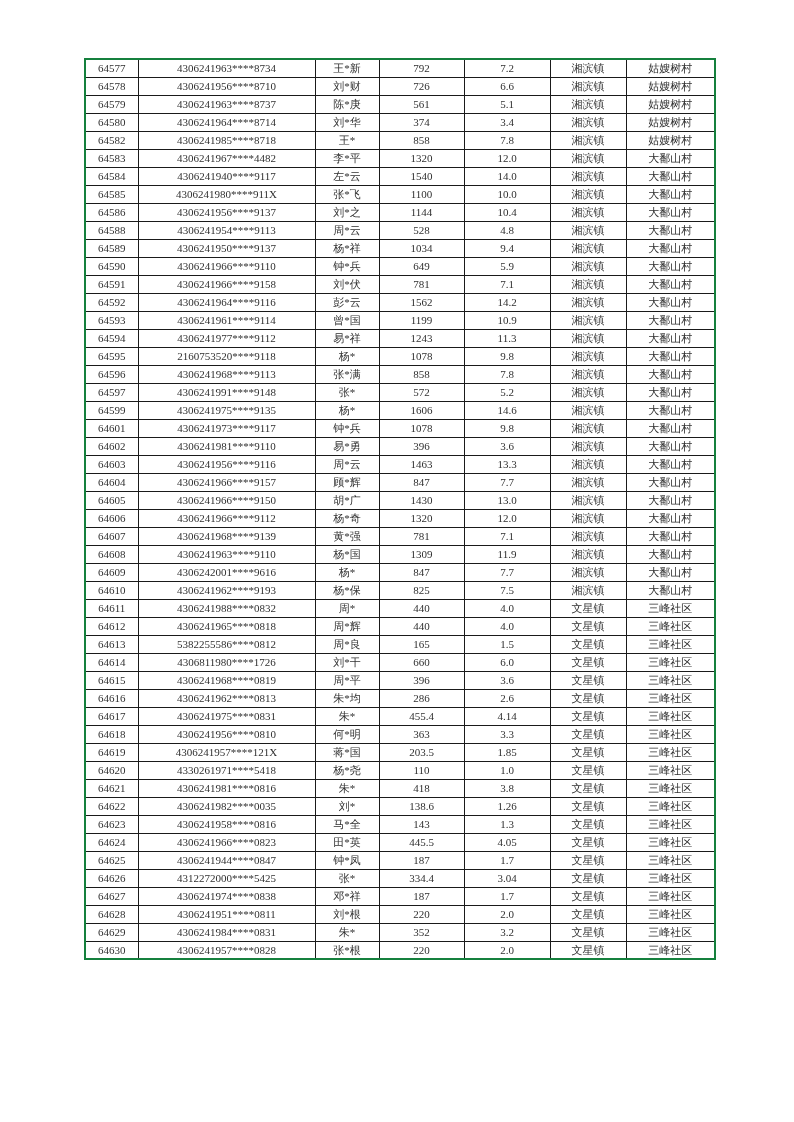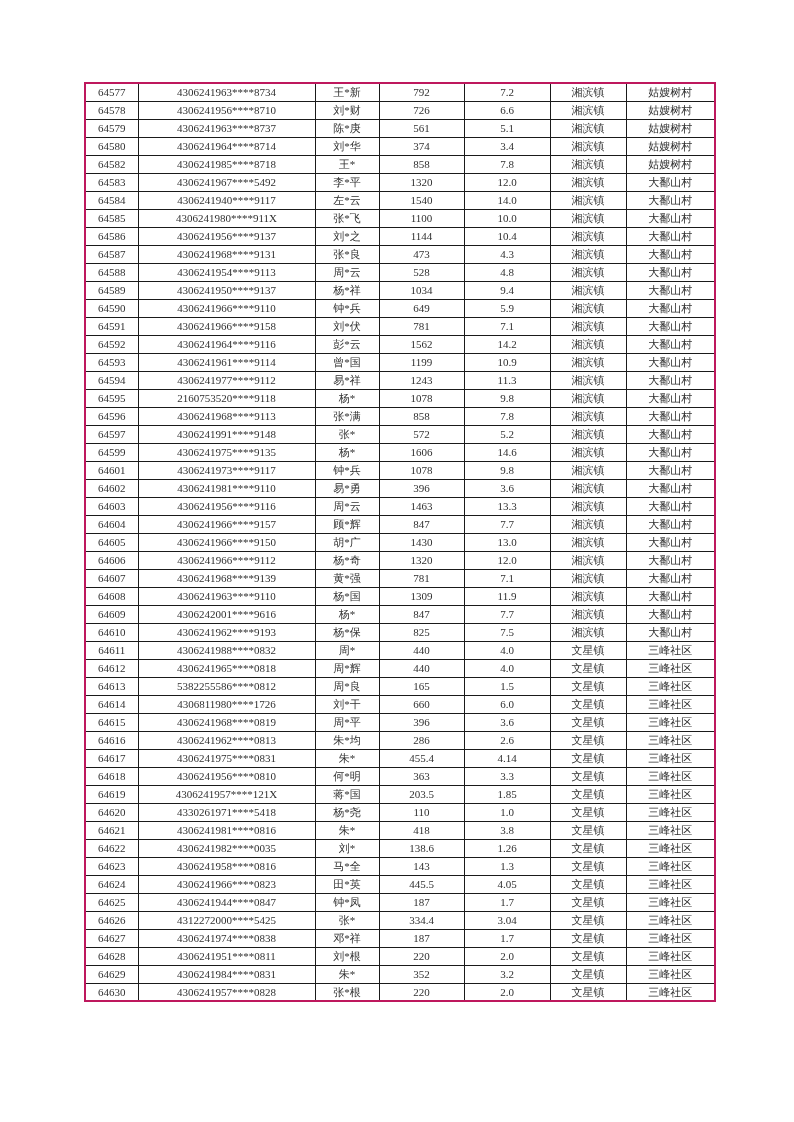--- a/index.html
+++ b/index.html
@@ -12,25 +12,25 @@
   .page {
     position: relative;
     width: 794px;
     height: 1122px;
     background: #ffffff;
     overflow: hidden;
   }
   table.data-table {
     position: absolute;
     left: 84px;
-    top: 82px;
+    top: 58px;
     width: 630px;
     border-collapse: collapse;
     table-layout: fixed;
-    border: 2px solid #be185d;
+    border: 2px solid #15803d;
   }
   table.data-table td {
     border: 1.5px solid #1a1a1a;
     height: 18px;
     padding: 0 2px;
     text-align: center;
     vertical-align: middle;
     font-size: 11px;
     line-height: 16px;
     color: #303030;
@@ -101,21 +101,21 @@
           <td>64582</td>
           <td>4306241985****8718</td>
           <td>王*</td>
           <td>858</td>
           <td>7.8</td>
           <td>湘滨镇</td>
           <td>姑嫂树村</td>
         </tr>
         <tr>
           <td>64583</td>
-          <td>4306241967****5492</td>
+          <td>4306241967****4482</td>
           <td>李*平</td>
           <td>1320</td>
           <td>12.0</td>
           <td>湘滨镇</td>
           <td>大鄱山村</td>
         </tr>
         <tr>
           <td>64584</td>
           <td>4306241940****9117</td>
           <td>左*云</td>
@@ -136,29 +136,20 @@
         <tr>
           <td>64586</td>
           <td>4306241956****9137</td>
           <td>刘*之</td>
           <td>1144</td>
           <td>10.4</td>
           <td>湘滨镇</td>
           <td>大鄱山村</td>
         </tr>
         <tr>
-          <td>64587</td>
-          <td>4306241968****9131</td>
-          <td>张*良</td>
-          <td>473</td>
-          <td>4.3</td>
-          <td>湘滨镇</td>
-          <td>大鄱山村</td>
-        </tr>
-        <tr>
           <td>64588</td>
           <td>4306241954****9113</td>
           <td>周*云</td>
           <td>528</td>
           <td>4.8</td>
           <td>湘滨镇</td>
           <td>大鄱山村</td>
         </tr>
         <tr>
           <td>64589</td>

